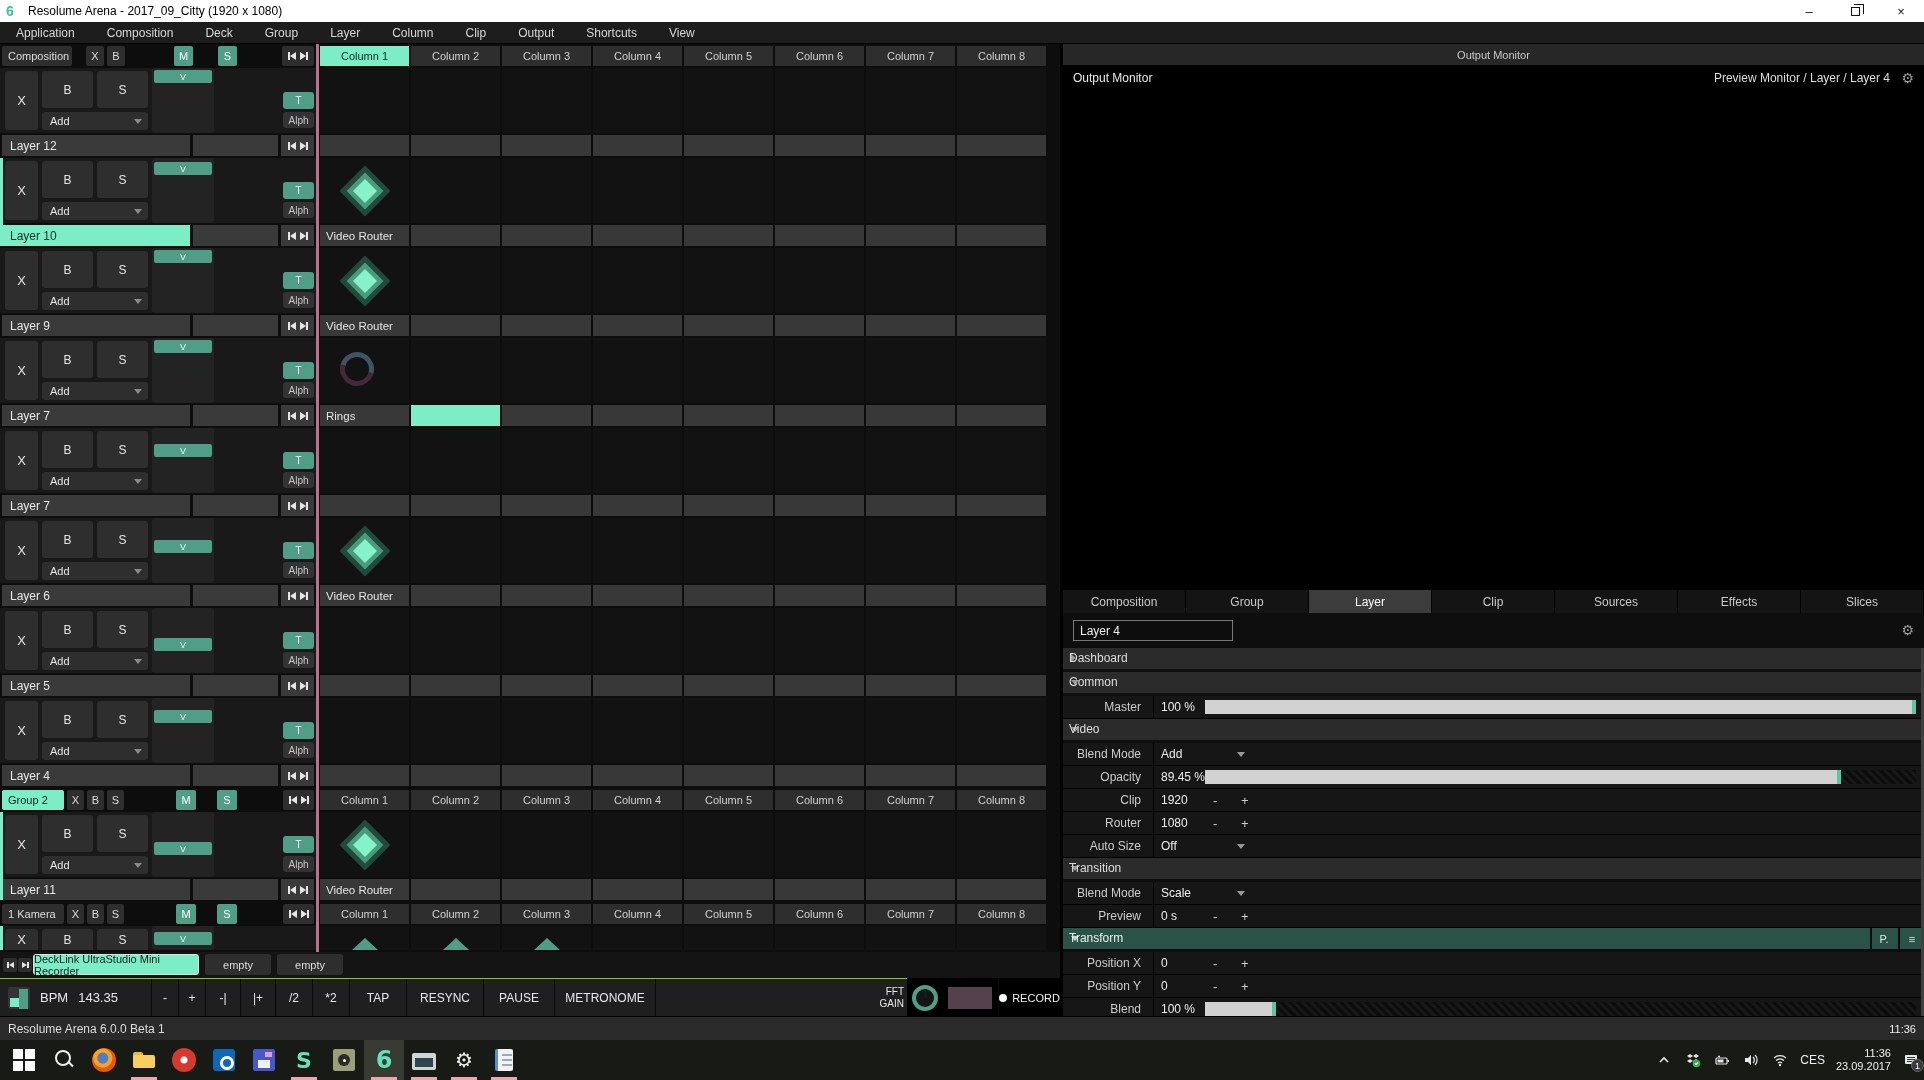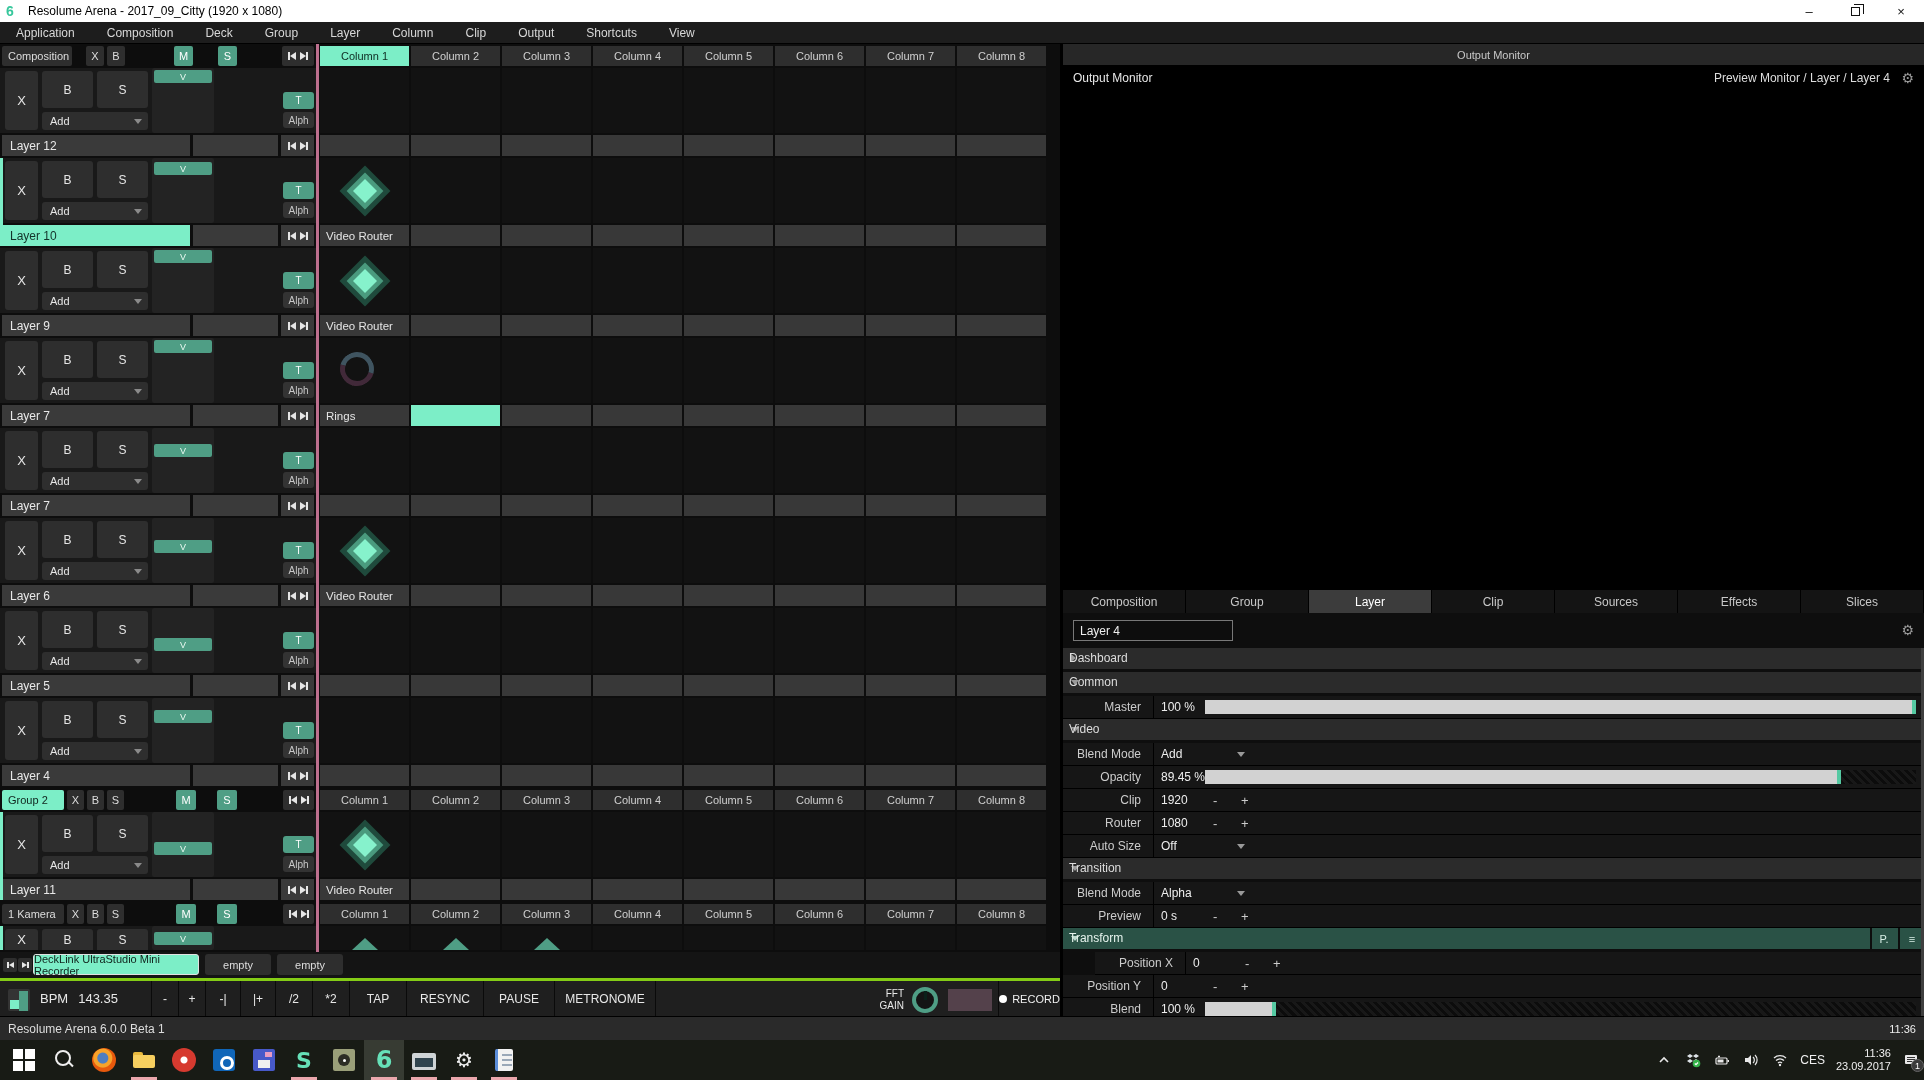--- a/index.html
+++ b/index.html
@@ -77,21 +77,21 @@
 
 
 .deckbar{position:absolute;left:0;top:952px;width:1060px;height:26px;background:#141414}
 .dkm{position:absolute;top:6px;width:14px;height:14px;background:#2e2e2e;border-radius:2px;display:flex;align-items:center;justify-content:center}
 .dkm .sbar{height:6px}
 .dkm .tri-l{border-top-width:3px;border-bottom-width:3px;border-right-width:5px}
 .dkm .tri-r{border-top-width:3px;border-bottom-width:3px;border-left-width:5px}
 .dtab{position:absolute;top:2px;height:21px;background:#2e2e2e;border-radius:3px;color:#ddd;font-size:11px;display:flex;align-items:center;justify-content:center}
 .dtab.active{background:var(--accent);color:#10231c;border:1px solid #e0e0e0}
 
-.bpmbar{position:absolute;left:0;top:978px;width:1060px;height:38px;background:#1f1f1f;border-top:3px solid #84cc16;display:flex}
+.bpmbar{position:absolute;left:0;top:978px;width:907px;height:38px;background:#1f1f1f;border-top:1px solid #84cc16;display:flex}
 .bseg{display:flex;align-items:center;justify-content:center;height:100%;border-right:1px solid #0a0a0a;color:#e8e8e8;font-size:12px}
 .bseg.b0{width:152px;justify-content:flex-start;padding-left:40px}
 .bseg.b0 span{margin-right:10px;font-size:13px}
 .bpmico{position:absolute;left:8px;top:8px;width:22px;height:22px;border-radius:2px;background:
   linear-gradient(#7ceec7,#7ceec7) 2px 11px/9px 9px no-repeat,
   linear-gradient(#4f9e85,#4f9e85) 11px 2px/9px 20px no-repeat,#343434}
 .fftlab{position:absolute;left:856px;top:7px;width:48px;text-align:right;font-size:10px;line-height:12px;color:#e8e8e8}
 .knob{position:absolute;left:912px;top:6px;width:26px;height:26px;border-radius:50%;border:4px solid var(--teal);background:#141414}
 .knob::after{content:"";position:absolute;left:8px;top:0;width:3px;height:9px;background:#0a211a}
 .swatch{position:absolute;left:948px;top:8px;width:44px;height:22px;background:#54414b}
@@ -835,37 +835,37 @@
           <span class="pval">Off</span>
           <span class="pdd"></span>
         </div>
         <div class="sec" style="top: 814px;">
           <span class="arr open"></span>
           <span class="slab">Transition</span>
         </div>
         <div class="prow" style="top: 838px;">
           <span class="plab">Blend Mode</span>
           <span class="pdiv"></span>
-          <span class="pval">Alpha</span>
+          <span class="pval">Scale</span>
           <span class="pdd"></span>
         </div>
         <div class="prow" style="top: 861px;">
           <span class="plab">Preview</span>
           <span class="pdiv"></span>
           <span class="pval">0 s</span>
           <span class="pminus">-</span>
           <span class="pplus">+</span>
         </div>
         <div class="sec tsf" style="top: 884px;">
           <span class="arr open"></span>
           <span class="slab">Transform</span>
           <div class="tbtn" style="right: 28px;">P.</div>
           <div class="tbtn" style="right: 0px;">≡</div>
         </div>
-        <div class="prow" style="top: 908px; margin-left: 32px;">
+        <div class="prow" style="top: 908px;">
           <span class="plab">Position X</span>
           <span class="pdiv"></span>
           <span class="pval">0</span>
           <span class="pminus">-</span>
           <span class="pplus">+</span>
         </div>
         <div class="prow" style="top: 931px;">
           <span class="plab">Position Y</span>
           <span class="pdiv"></span>
           <span class="pval">0</span>

